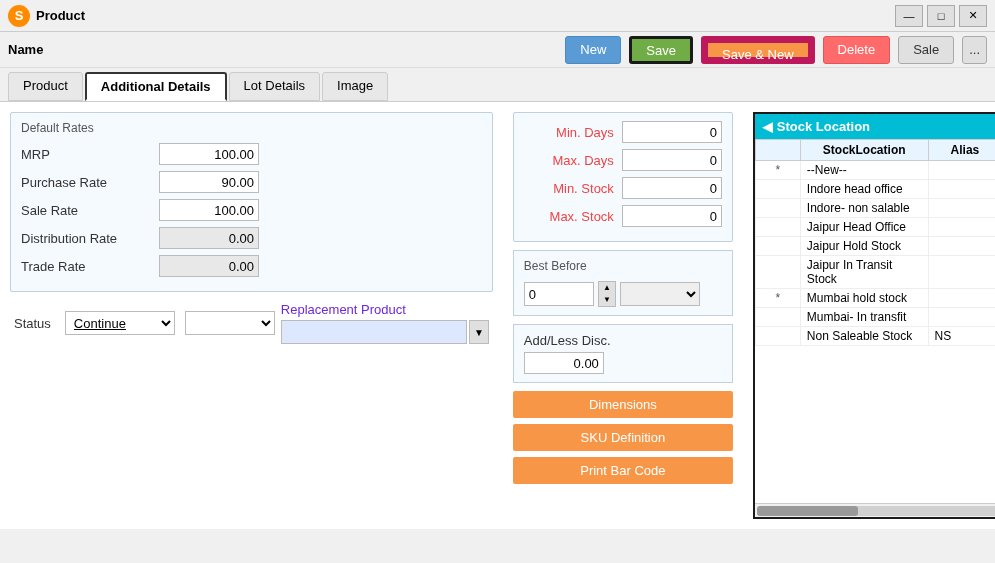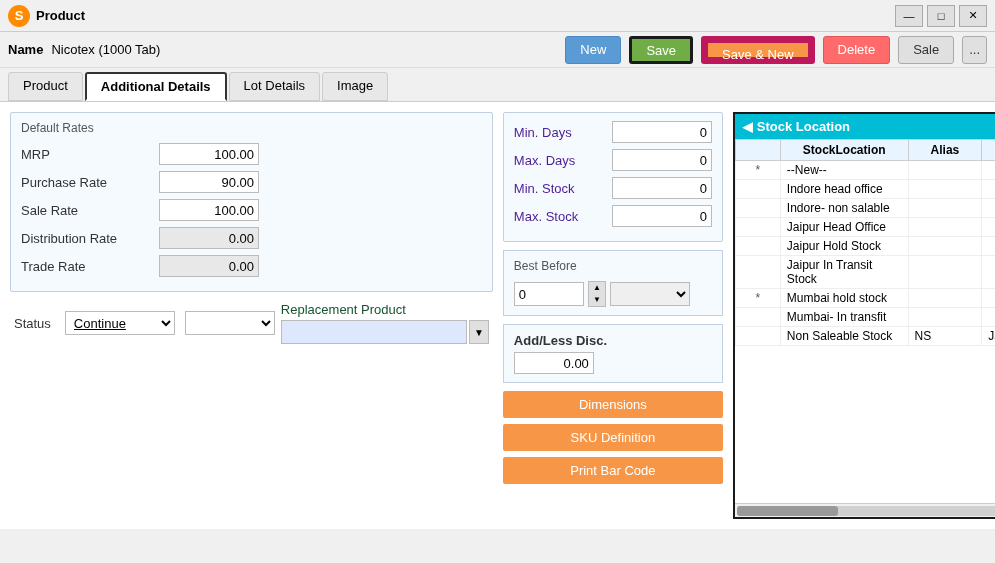--- a/index.html
+++ b/index.html
@@ -83,21 +83,21 @@
       border: 2px solid #333;
       border-bottom: 2px solid white;
     }
 
     
     .main-content {
       background: white;
       display: flex;
       height: calc(563px - 32px - 36px - 36px - 32px);
       padding: 10px;
-      gap: 10px;
+      gap: 20px;
     }
 
     
     .left-panel {
       flex: 1;
       display: flex;
       flex-direction: column;
       gap: 10px;
     }
 
@@ -142,21 +142,22 @@
     
     .stock-row {
       display: flex;
       align-items: center;
       margin-bottom: 6px;
       gap: 8px;
     }
     .stock-label {
       width: 90px;
       font-size: 13px;
-      color: #4c1d95;
+      color: #ef4444;
+      text-align: right;
     }
     .stock-input {
       width: 100px;
       height: 22px;
       border: 1px solid #bbb;
       text-align: right;
       padding: 2px 4px;
       background: white;
       font-size: 13px;
     }
@@ -171,21 +172,21 @@
     .status-label { font-size: 13px; color: #333; margin-right: 4px; }
     .status-select {
       height: 24px;
       border: 1px solid #bbb;
       background: white;
       font-size: 13px;
       padding: 1px 4px;
       width: 110px;
       text-decoration: underline;
     }
-    .replacement-label { font-size: 13px; color: #14532d; }
+    .replacement-label { font-size: 13px; color: #6d28d9; }
     .replacement-input {
       flex: 1;
       height: 24px;
       border: 1px solid #bbb;
       background: #e0e8ff;
       font-size: 13px;
       padding: 1px 4px;
     }
 
     
@@ -236,21 +237,21 @@
       border: 1px solid #bbb;
       font-size: 12px;
       width: 80px;
     }
 
     .add-disc-section {
       border: 1px solid #c0d0e0;
       background: #f5faff;
       padding: 8px 10px;
     }
-    .add-disc-label { font-size: 13px; color: #333; margin-bottom: 4px; font-weight: bold; }
+    .add-disc-label { font-size: 13px; color: #333; margin-bottom: 4px; }
     .add-disc-input {
       width: 80px;
       height: 22px;
       border: 1px solid #bbb;
       text-align: right;
       padding: 2px 4px;
       font-size: 13px;
       background: white;
     }
 
@@ -375,21 +376,20 @@
   <div class="title-bar-title">Product</div>
   <div class="title-bar-controls">
     <button class="title-btn">—</button>
     <button class="title-btn">□</button>
     <button class="title-btn close">✕</button>
   </div>
 </div>
 
 <div class="name-bar">
   <span class="name-label">Name</span>
-  <span class="name-value">Nicotex (1000 Tab)</span>
   <div style="flex:1"></div>
   <button class="btn btn-new">New</button>
   <button class="btn btn-save">Save</button>
   <button class="btn btn-save-new">Save &amp; New</button>
   <button class="btn btn-delete">Delete</button>
   <button class="btn btn-undo">Sale</button>
   <button class="btn btn-more">...</button>
 </div>
 
 <div class="tabs">

